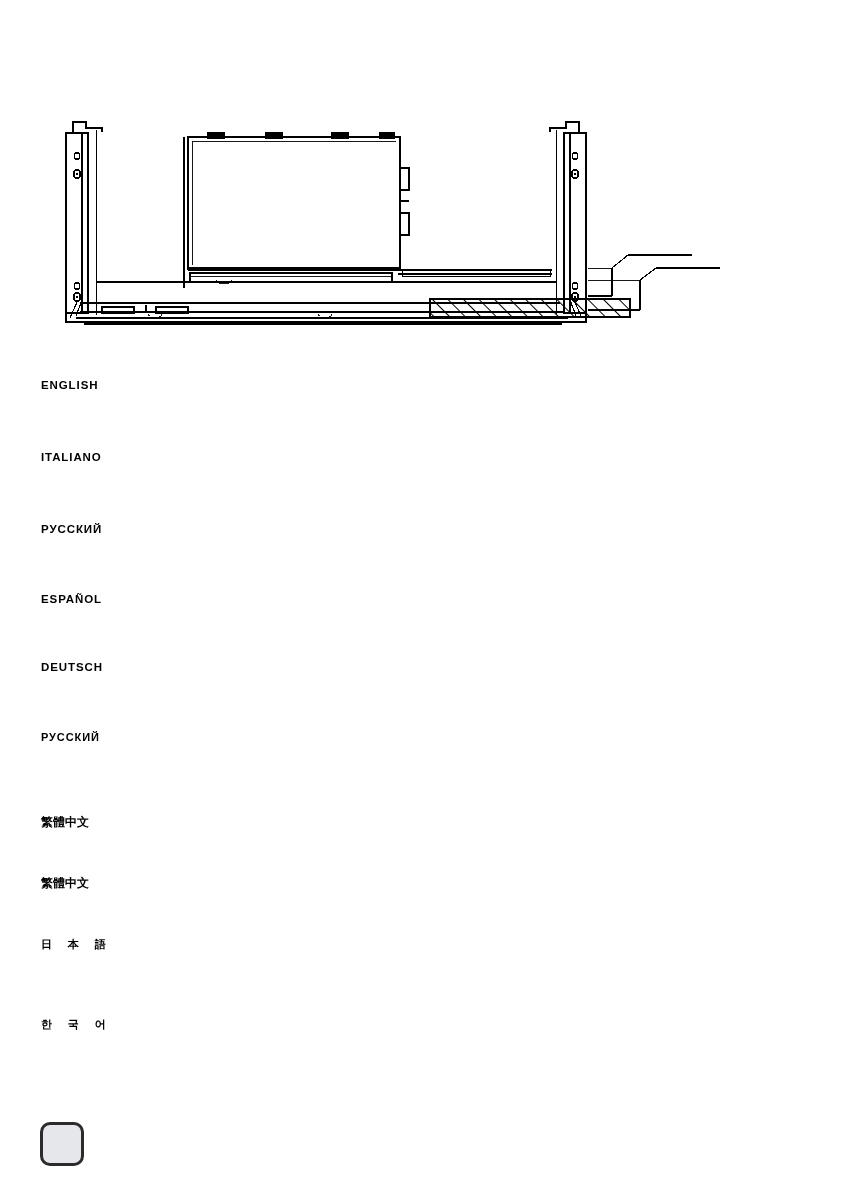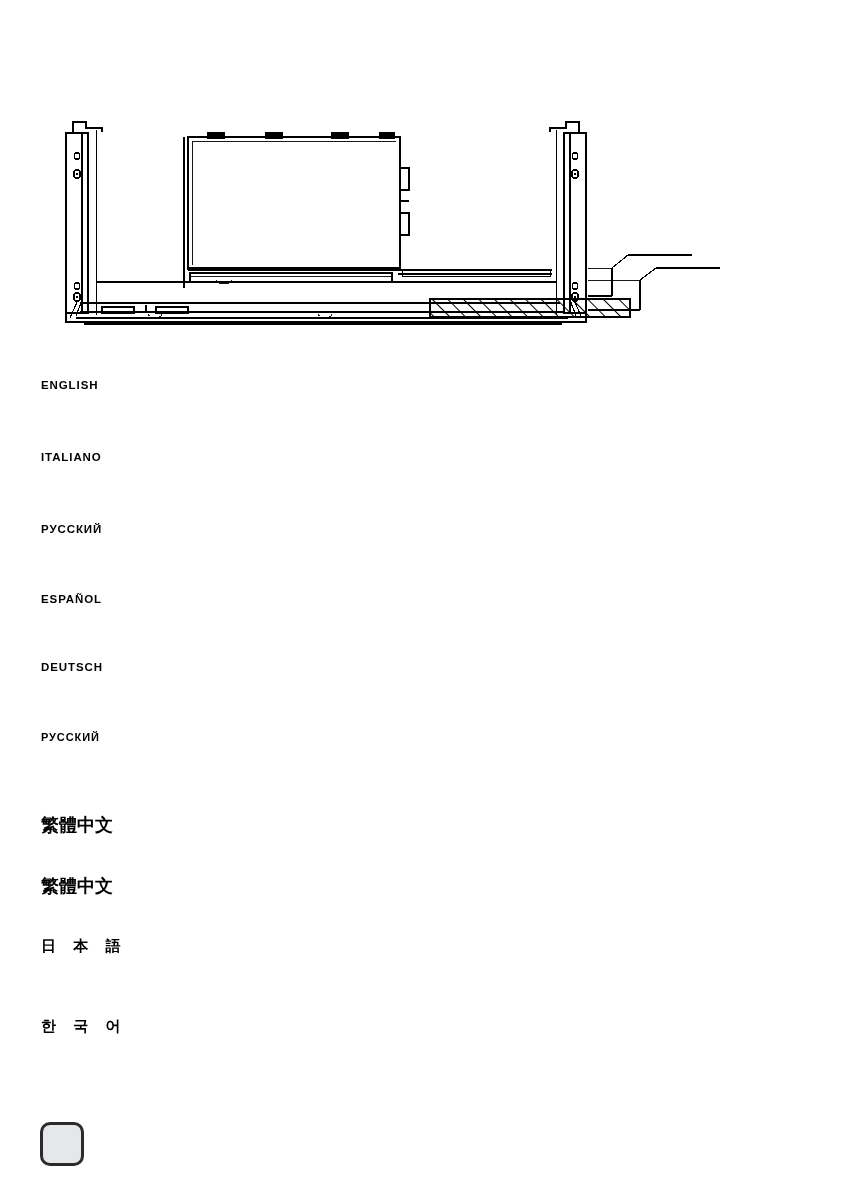--- a/index.html
+++ b/index.html
@@ -57,26 +57,26 @@
     font-size: 11.5px;
     letter-spacing: 0.9px;
   }
   .lang-cyr {
     font-family: "Liberation Sans", sans-serif;
     font-size: 11px;
     letter-spacing: 0.9px;
   }
   .lang-cjk {
     font-family: "DejaVu Sans", sans-serif;
-    font-size: 18px;
+    font-size: 12px;
     letter-spacing: 0px;
   }
   .lang-cjk-spaced {
     font-family: "DejaVu Sans", sans-serif;
-    font-size: 15px;
+    font-size: 11px;
     letter-spacing: 6px;
   }
 
   
   #bottom-marker {
     position: absolute;
     left: 40px;
     top: 1122px;
     width: 44px;
     height: 44px;

